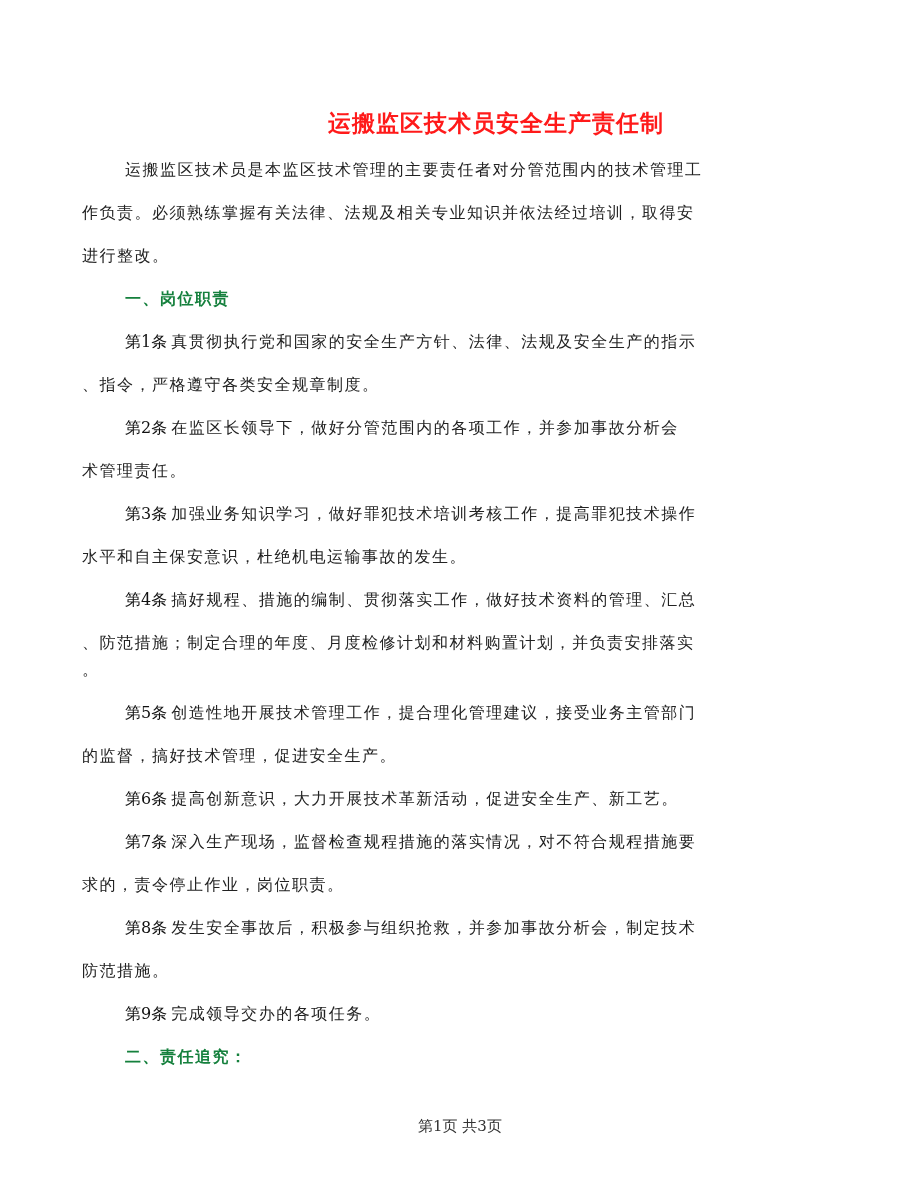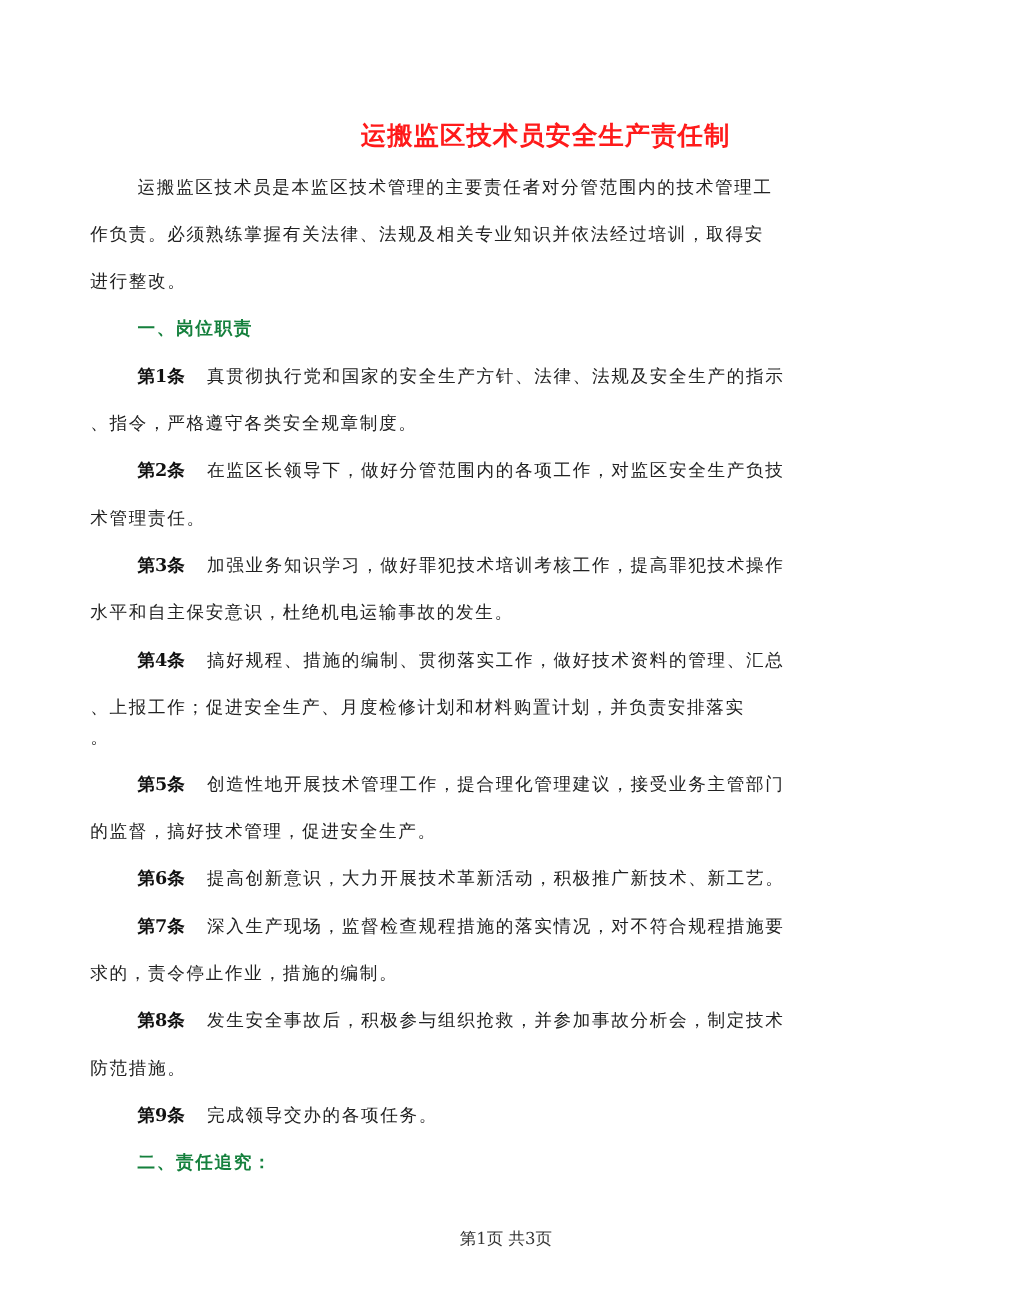--- a/index.html
+++ b/index.html
@@ -3,55 +3,55 @@
 <meta charset="utf-8">
 <style>
   html, body { margin: 0; padding: 0; background: #ffffff; }
   body { width: 920px; height: 1191px; position: relative; overflow: hidden;
          font-family: "DejaVu Serif", "Liberation Serif", serif; color: #222; }
   .title { position: absolute; top: 108px; left: 0; width: 920px; text-align: center;
            font-size: 23px; font-weight: bold; color: #ff1a1a; letter-spacing: 1px; padding-left: 36px; }
   .line { position: absolute; left: 82px; width: 760px; font-size: 16px; white-space: nowrap;
           letter-spacing: 1.5px; line-height: 24px; }
   .indent { left: 125px; }
-  .b { font-weight: bold; color: #111; letter-spacing: 0; margin-right: 20px; }
+  .b { font-weight: normal; color: #111; letter-spacing: 0; margin-right: 4px; }
   .h { font-weight: bold; color: #15803d; }
   .footer { position: absolute; top: 1117px; left: 0; width: 920px; text-align: center; font-size: 15px; color: #333; }
 </style>
 </head>
 <body>
 
 <div class="title">运搬监区技术员安全生产责任制</div>
 
 <div class="line indent" style="top:158px">运搬监区技术员是本监区技术管理的主要责任者对分管范围内的技术管理工</div>
 <div class="line" style="top:201px">作负责。必须熟练掌握有关法律、法规及相关专业知识并依法经过培训，取得安</div>
 <div class="line" style="top:244px">进行整改。</div>
 
 <div class="line indent h" style="top:287px">一、岗位职责</div>
 
 <div class="line indent" style="top:330px"><span class="b">第1条</span><span>真贯彻执行党和国家的安全生产方针、法律、法规及安全生产的指示</span></div>
 <div class="line" style="top:373px">、指令，严格遵守各类安全规章制度。</div>
 
-<div class="line indent" style="top:416px"><span class="b">第2条</span><span>在监区长领导下，做好分管范围内的各项工作，对监区安全生产负技</span></div>
+<div class="line indent" style="top:416px"><span class="b">第2条</span><span>在监区长领导下，做好分管范围内的各项工作，并参加事故分析会</span></div>
 <div class="line" style="top:459px">术管理责任。</div>
 
 <div class="line indent" style="top:502px"><span class="b">第3条</span><span>加强业务知识学习，做好罪犯技术培训考核工作，提高罪犯技术操作</span></div>
 <div class="line" style="top:545px">水平和自主保安意识，杜绝机电运输事故的发生。</div>
 
 <div class="line indent" style="top:588px"><span class="b">第4条</span><span>搞好规程、措施的编制、贯彻落实工作，做好技术资料的管理、汇总</span></div>
-<div class="line" style="top:631px">、上报工作；促进安全生产、月度检修计划和材料购置计划，并负责安排落实</div>
+<div class="line" style="top:631px">、防范措施；制定合理的年度、月度检修计划和材料购置计划，并负责安排落实</div>
 <div class="line" style="top:658px">。</div>
 
 <div class="line indent" style="top:701px"><span class="b">第5条</span><span>创造性地开展技术管理工作，提合理化管理建议，接受业务主管部门</span></div>
 <div class="line" style="top:744px">的监督，搞好技术管理，促进安全生产。</div>
 
-<div class="line indent" style="top:787px"><span class="b">第6条</span><span>提高创新意识，大力开展技术革新活动，积极推广新技术、新工艺。</span></div>
+<div class="line indent" style="top:787px"><span class="b">第6条</span><span>提高创新意识，大力开展技术革新活动，促进安全生产、新工艺。</span></div>
 
 <div class="line indent" style="top:830px"><span class="b">第7条</span><span>深入生产现场，监督检查规程措施的落实情况，对不符合规程措施要</span></div>
-<div class="line" style="top:873px">求的，责令停止作业，措施的编制。</div>
+<div class="line" style="top:873px">求的，责令停止作业，岗位职责。</div>
 
 <div class="line indent" style="top:916px"><span class="b">第8条</span><span>发生安全事故后，积极参与组织抢救，并参加事故分析会，制定技术</span></div>
 <div class="line" style="top:959px">防范措施。</div>
 
 <div class="line indent" style="top:1002px"><span class="b">第9条</span><span>完成领导交办的各项任务。</span></div>
 
 <div class="line indent h" style="top:1045px">二、责任追究：</div>
 
 <div class="footer">第1页 共3页</div>
 

